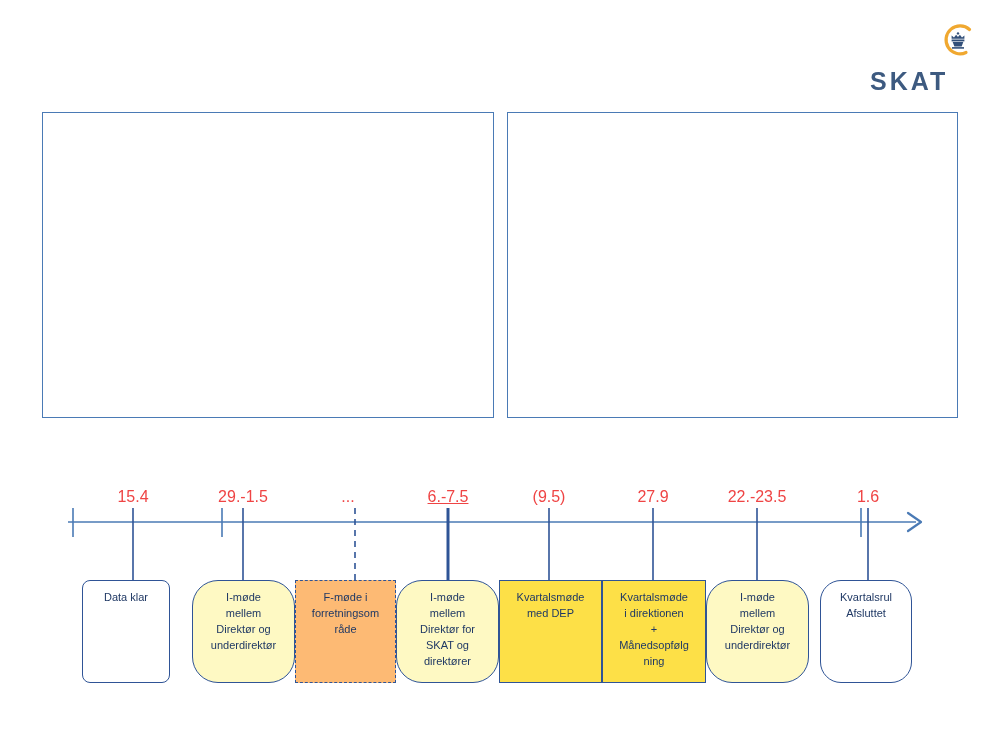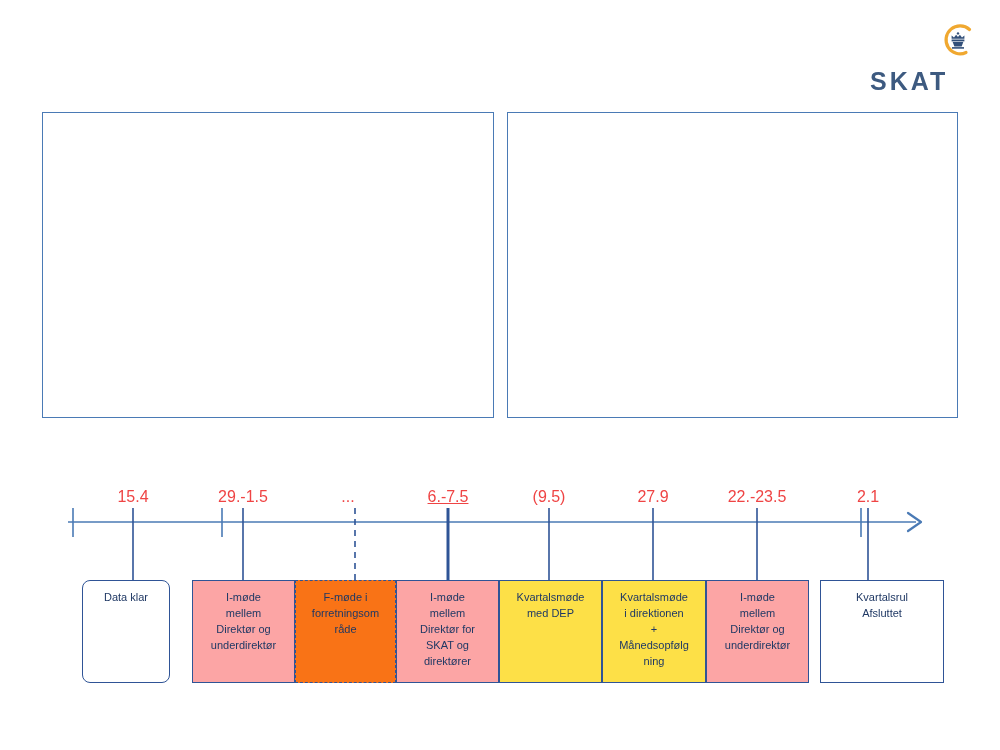--- a/index.html
+++ b/index.html
@@ -83,24 +83,24 @@
     align-items: flex-start;
     justify-content: center;
     padding-top: 9px;
     text-align: center;
     font-size: 11px;
     line-height: 1.45;
     color: #1f3864;
     font-family: "Liberation Sans", sans-serif;
   }
   .tbox.white  { background: #ffffff; }
-  .tbox.light  { background: #fca5a5; }
+  .tbox.light  { background: #fef9c3; border-radius: 26px; }
   .tbox.medium { background: #fde047; }
   .tbox.dashed {
-    background: #f97316;
+    background: #fdba74;
     border: 1px dashed #2f5496;
   }
   .tbox-text { display: block; width: 100%; }
 </style>
 </head>
 <body>
 
 <div id="logo">
   <div id="logo-crown-ring">
     <svg width="38" height="38" viewBox="0 0 38 38">
@@ -142,21 +142,21 @@
 </svg>
 
 <div id="axis-labels">
     <div class="axis-label" style="left: 133px; top: 488px;">15.4</div>
     <div class="axis-label" style="left: 243px; top: 488px;">29.-1.5</div>
     <div class="axis-label" style="left: 348px; top: 488px;">...</div>
     <div class="axis-label" style="left: 448px; top: 488px; text-decoration: underline;">6.-7.5</div>
     <div class="axis-label" style="left: 549px; top: 488px;">(9.5)</div>
     <div class="axis-label" style="left: 653px; top: 488px;">27.9</div>
     <div class="axis-label" style="left: 757px; top: 488px;">22.-23.5</div>
-    <div class="axis-label" style="left: 868px; top: 488px;">2.1</div>
+    <div class="axis-label" style="left: 868px; top: 488px;">1.6</div>
   </div>
 
 <div id="boxes">
     <div class="tbox white" style="left: 82px; width: 88px; border-radius: 8px;">
       <span class="tbox-text">Data klar</span>
     </div>
     <div class="tbox light" style="left: 192px; width: 103px;">
       <span class="tbox-text">I-møde<br>mellem<br>Direktør og<br>underdirektør</span>
     </div>
     <div class="tbox dashed" style="left: 295px; width: 101px;">
@@ -167,16 +167,16 @@
     </div>
     <div class="tbox medium" style="left: 499px; width: 103px;">
       <span class="tbox-text">Kvartalsmøde<br>med DEP</span>
     </div>
     <div class="tbox medium" style="left: 602px; width: 104px;">
       <span class="tbox-text">Kvartalsmøde<br>i direktionen<br>+<br>Månedsopfølg<br>ning</span>
     </div>
     <div class="tbox light" style="left: 706px; width: 103px;">
       <span class="tbox-text">I-møde<br>mellem<br>Direktør og<br>underdirektør</span>
     </div>
-    <div class="tbox white" style="left: 820px; width: 124px;">
+    <div class="tbox white" style="left: 820px; width: 92px; border-radius: 21px;">
       <span class="tbox-text">Kvartalsrul<br>Afsluttet</span>
     </div>
   </div>
 
 </body></html>

